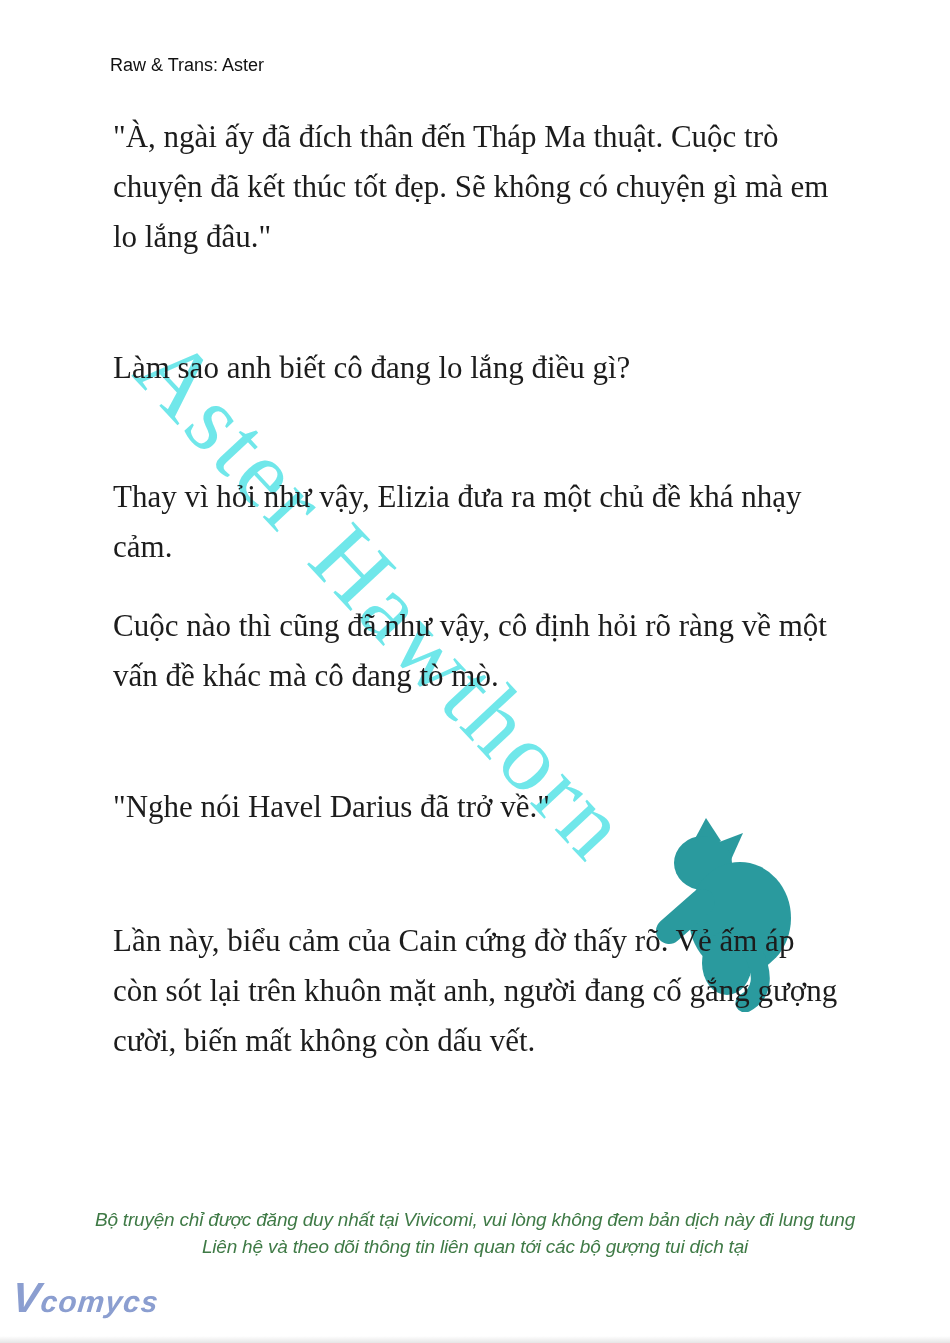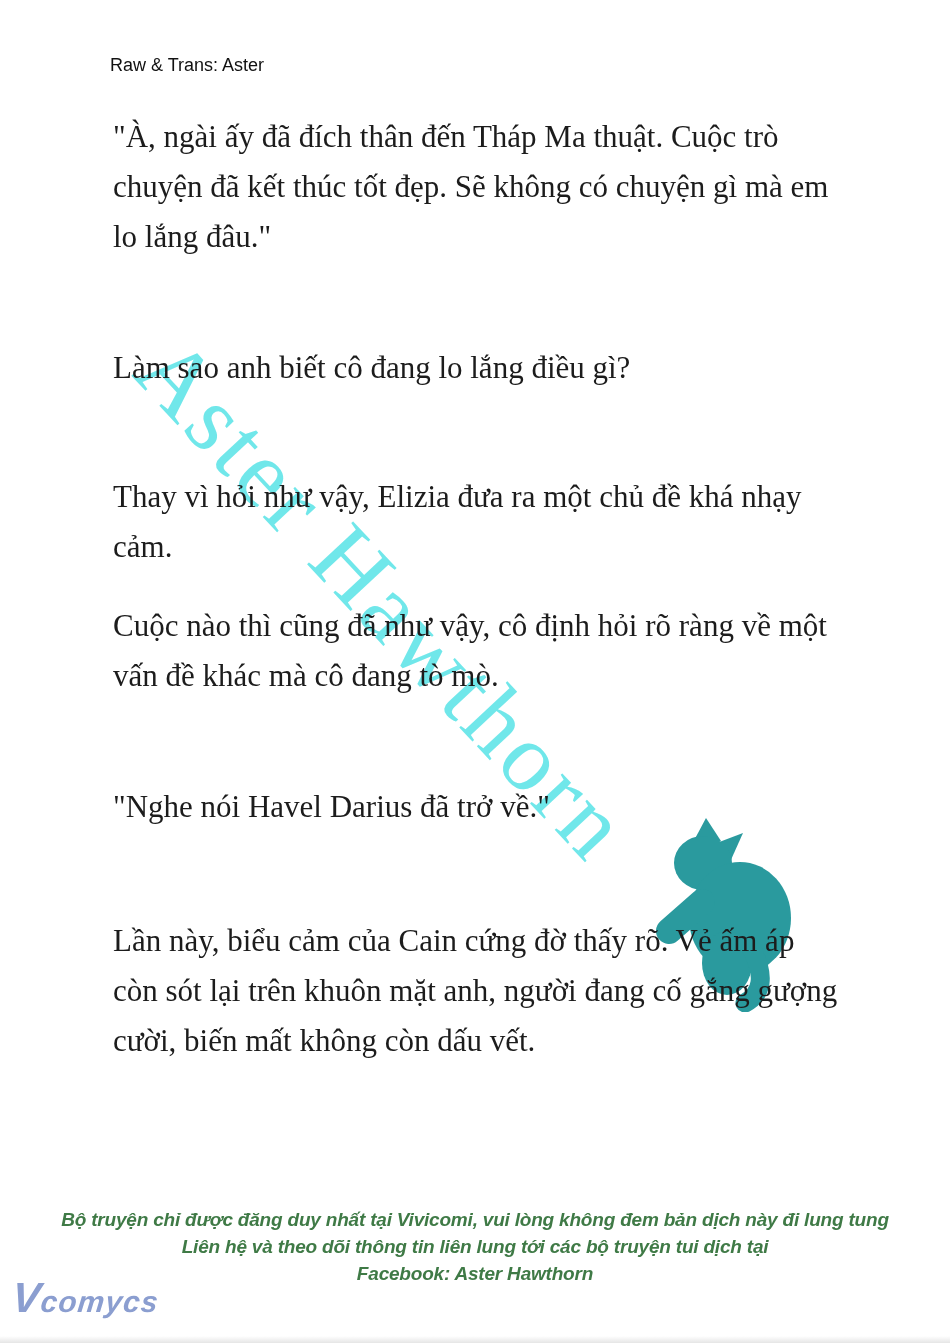--- a/index.html
+++ b/index.html
@@ -68,21 +68,21 @@
     z-index:1;
   }
   .footer{
     position:absolute;
     left:0;
     top:1206px;
     width:950px;
     text-align:center;
     font-family:"Liberation Sans", sans-serif;
     font-style:italic;
-    font-weight:bold;
+    font-weight:normal;
     font-size:19px;
     line-height:27px;
     letter-spacing:-0.2px;
     color:var(--footer-green);
     z-index:3;
   }
   .logo{
     position:absolute;
     left:12px;
     top:1283px;
@@ -134,21 +134,20 @@
 
   <div class="para p1">"À, ngài ấy đã đích thân đến Tháp Ma thuật. Cuộc trò chuyện đã kết thúc tốt đẹp. Sẽ không có chuyện gì mà em lo lắng đâu."</div>
   <div class="para p2">Làm sao anh biết cô đang lo lắng điều gì?</div>
   <div class="para p3">Thay vì hỏi như vậy, Elizia đưa ra một chủ đề khá nhạy cảm.</div>
   <div class="para p4">Cuộc nào thì cũng đã như vậy, cô định hỏi rõ ràng về một vấn đề khác mà cô đang tò mò.</div>
   <div class="para p5">"Nghe nói Havel Darius đã trở về."</div>
   <div class="para p6">Lần này, biểu cảm của Cain cứng đờ thấy rõ. Vẻ ấm áp còn sót lại trên khuôn mặt anh, người đang cố gắng gượng cười, biến mất không còn dấu vết.</div>
 
   <div class="footer">
     <div>Bộ truyện chỉ được đăng duy nhất tại Vivicomi, vui lòng không đem bản dịch này đi lung tung</div>
-    <div>Liên hệ và theo dõi thông tin liên lung tới các bộ truyện tui dịch tại</div>
-    <div>Facebook: Aster Hawthorn</div>
+    <div>Liên hệ và theo dõi thông tin liên quan tới các bộ gượng tui dịch tại</div>
   </div>
 
   <div class="logo">Vcomycs</div>
 
   <div class="page-edge"></div>
 
 </div>
 
 </body></html>

